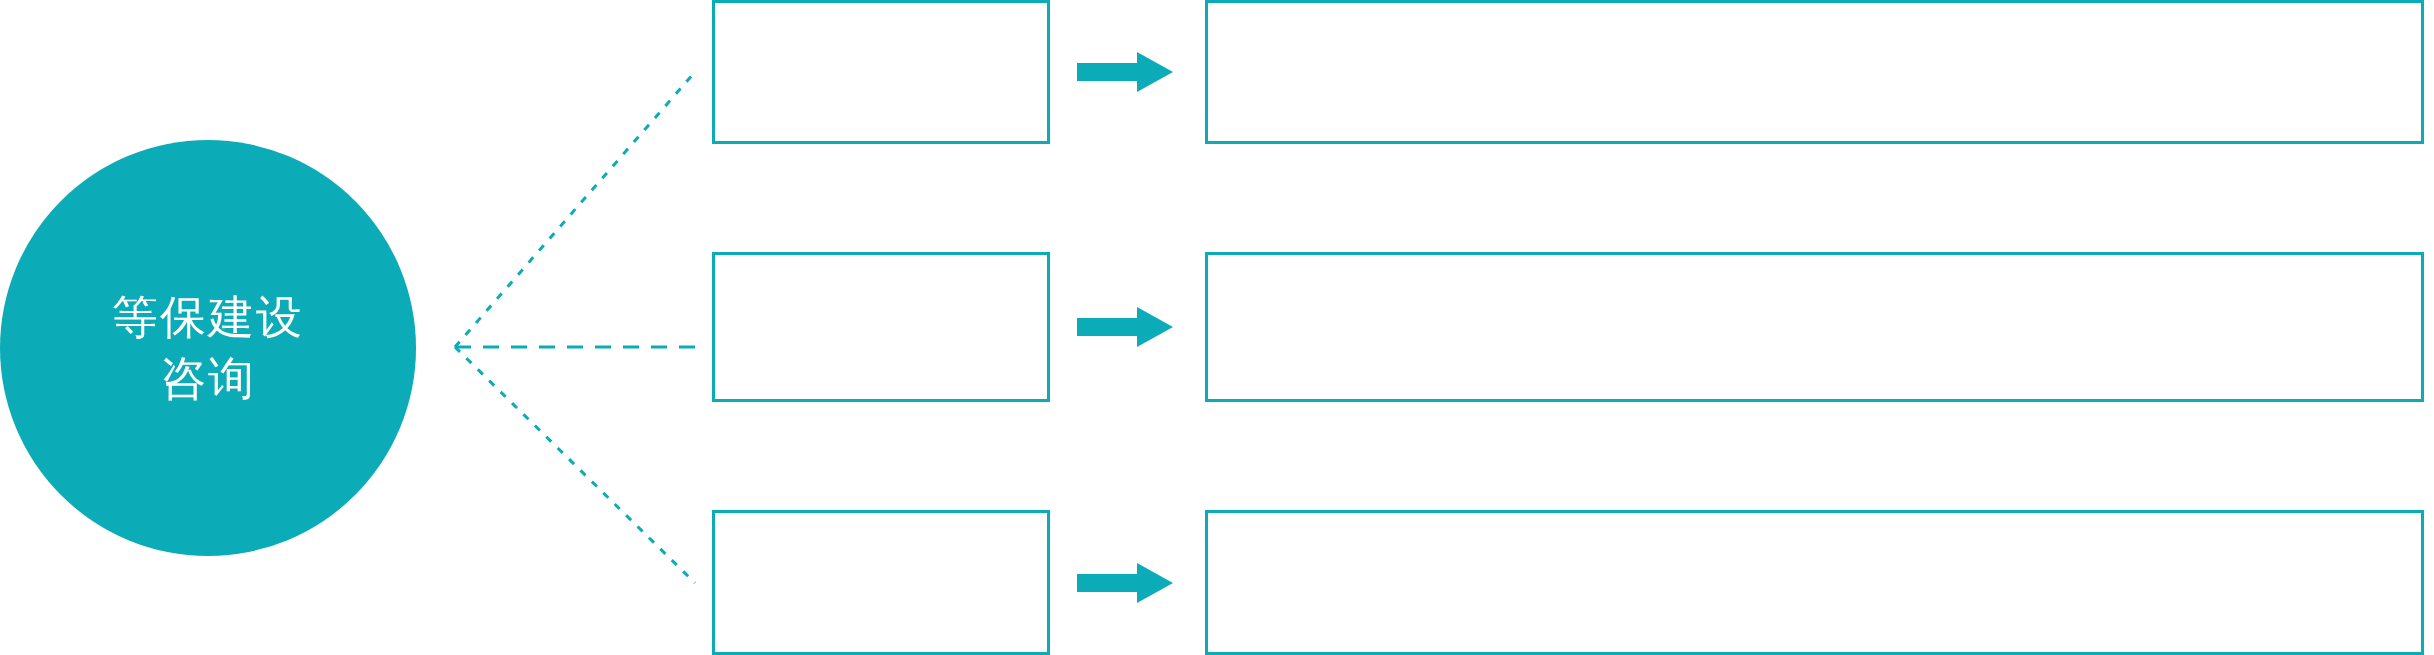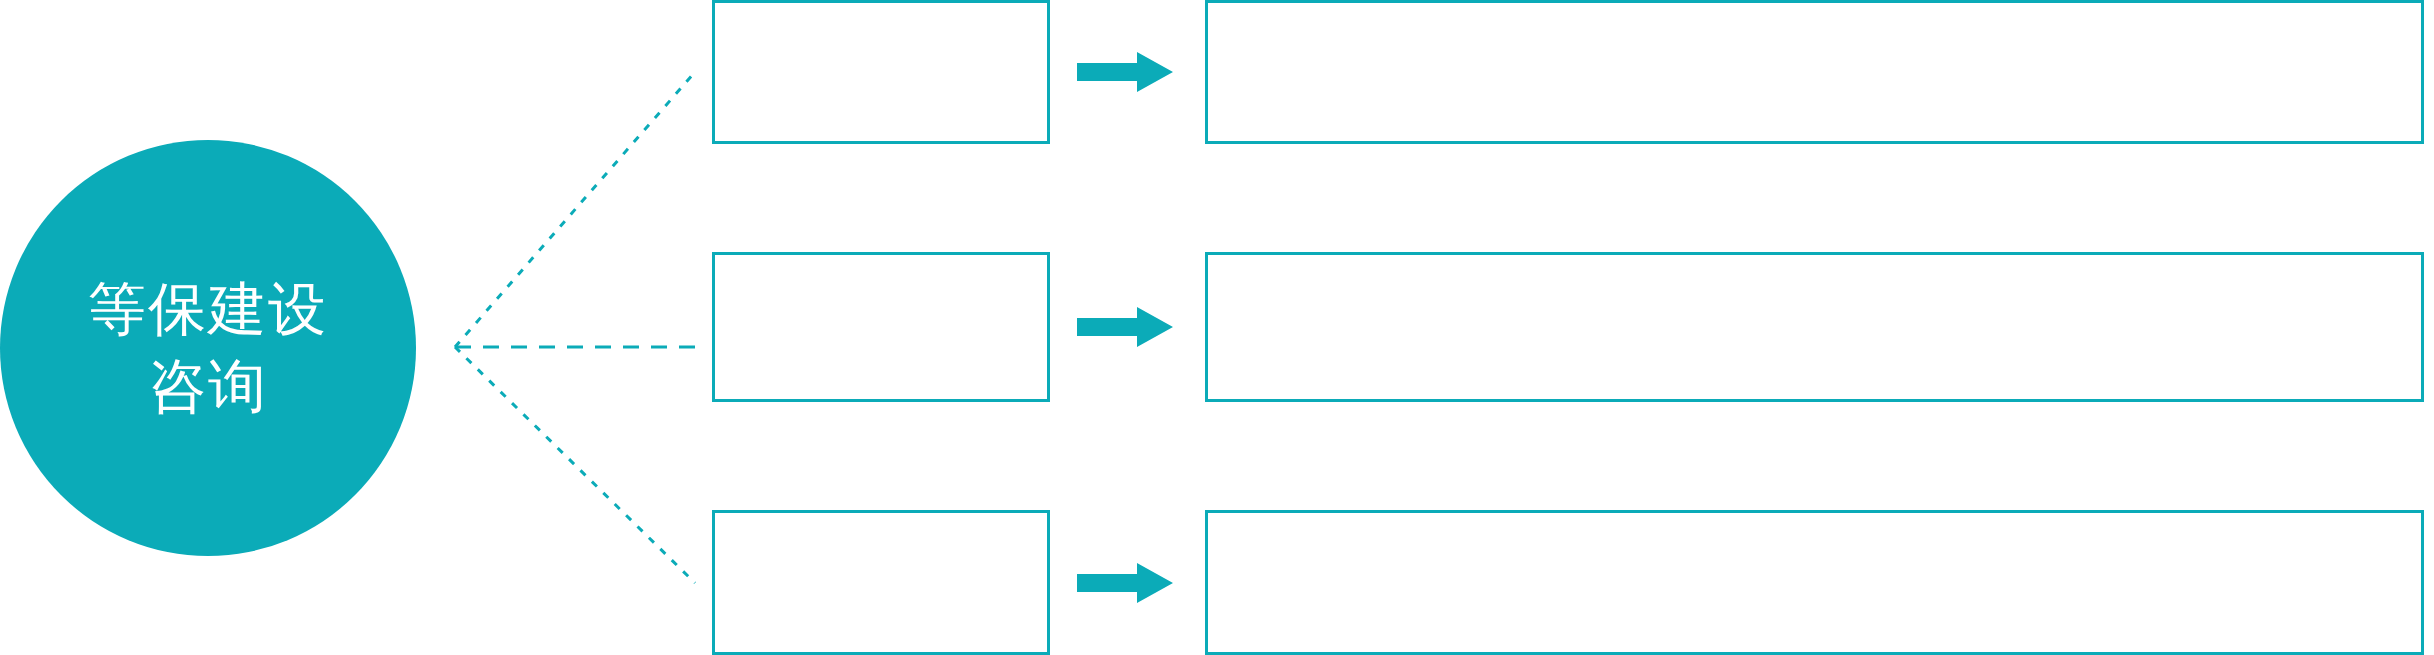--- a/index.html
+++ b/index.html
@@ -25,21 +25,21 @@
     border-radius:50%;
     background:#0BABB8;
     display:flex;
     flex-direction:column;
     align-items:center;
     justify-content:center;
     box-sizing:border-box;
   }
   .hub-line{
     color:#ffffff;
-    font-size:58px;
+    font-size:46px;
     line-height:1.32;
     letter-spacing:2px;
     font-weight:400;
     white-space:nowrap;
     text-align:center;
   }
 
   
   .connectors{
     position:absolute;

